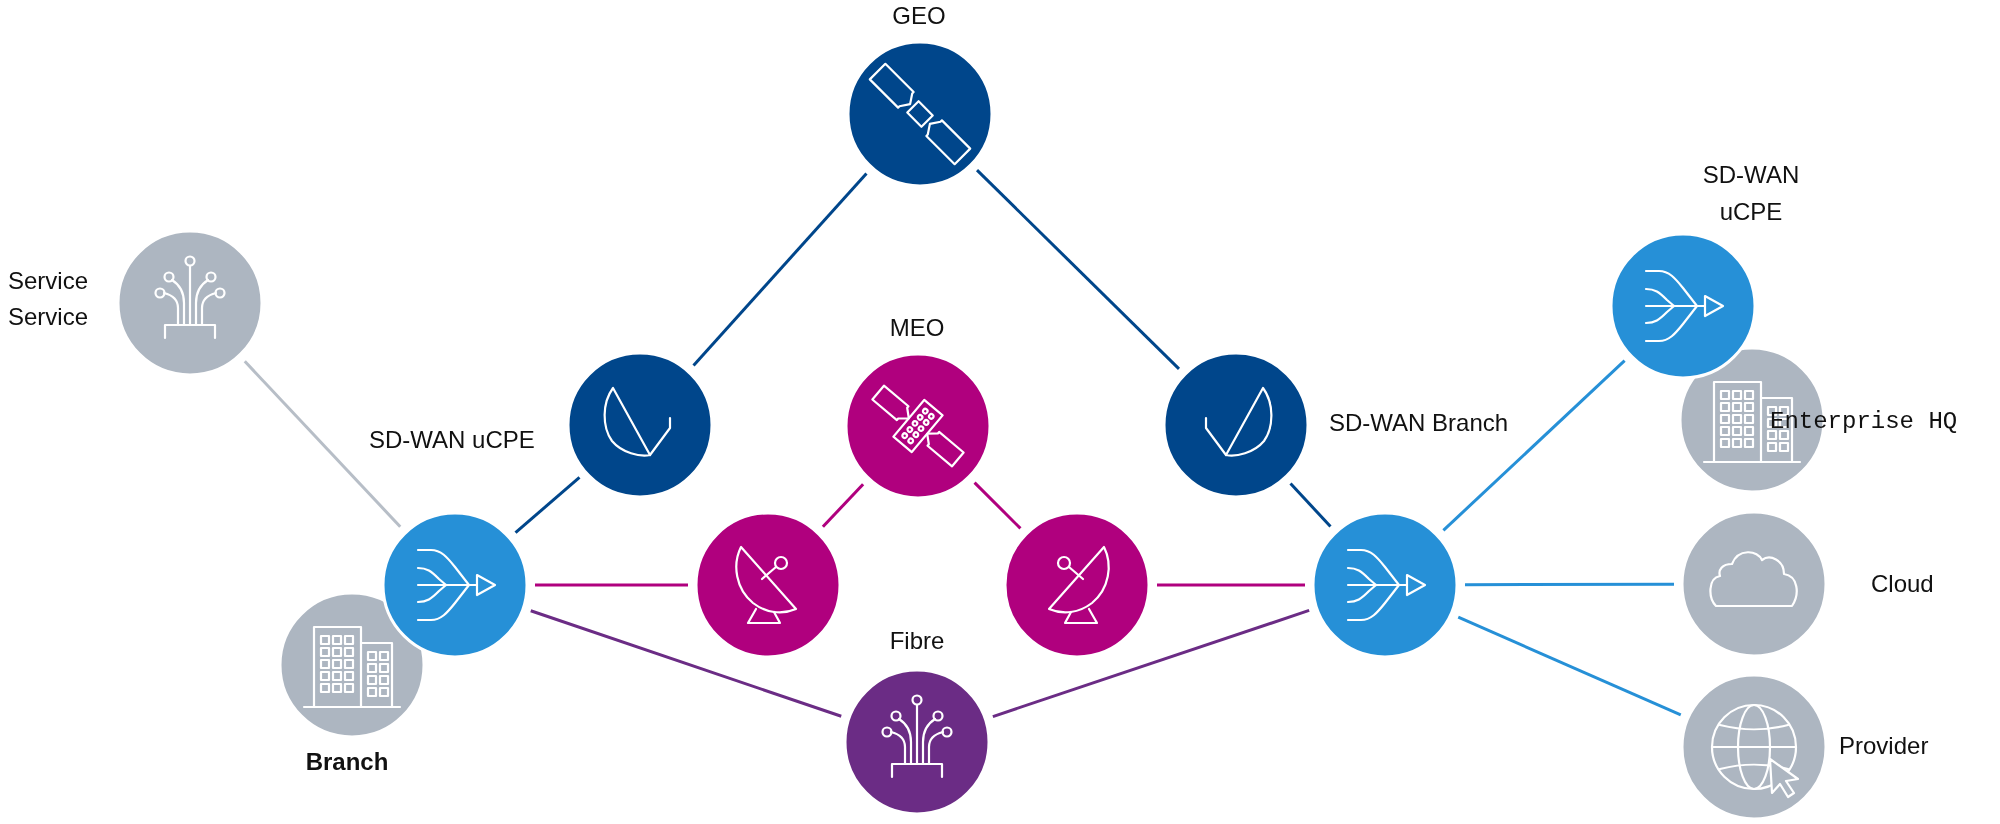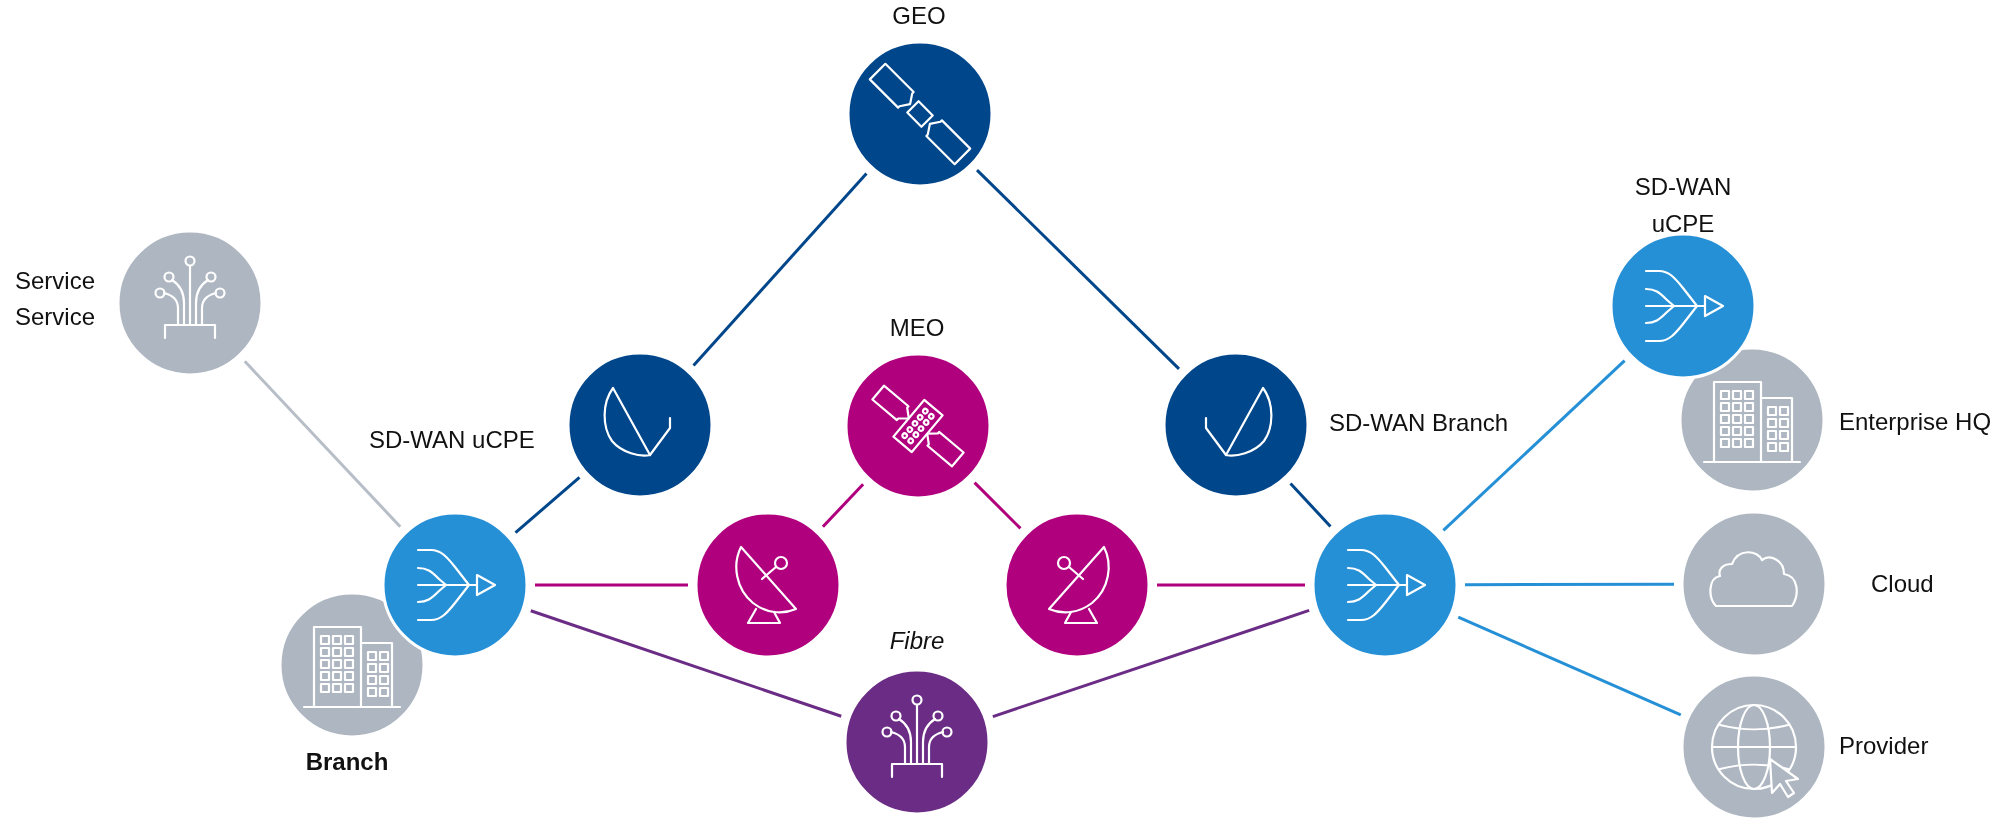--- a/index.html
+++ b/index.html
@@ -200,27 +200,27 @@
       </g>
       <g class="node" transform="translate(1683,306)">
         <circle r="72" fill="#2690d7" stroke="#ffffff" stroke-width="3"></circle>
         <use href="#ic-sdwan"></use>
       </g>
     </g>
 </svg>
 
 <div class="label center" style="left:919px; top:-2px;">GEO</div>
 <div class="label center" style="left:917px; top:310px;">MEO</div>
-<div class="label center" style="left:917px; top:623px;font-style:italic;">Fibre</div>
-<div class="label center" style="left:55px; top:263px; line-height:36px;">
+<div class="label center" style="left:917px; top:623px;">Fibre</div>
+<div class="label center" style="left:48px; top:263px; line-height:36px;">
   <div>Service</div>
   <div>Service</div>
 </div>
 <div class="label" style="left:369px; top:422px;">SD-WAN uCPE</div>
 <div class="label center" style="left:347px; top:744px;font-weight:bold;">Branch</div>
 <div class="label" style="left:1329px; top:405px;">SD-WAN Branch</div>
-<div class="label center" style="left:1683px; top:156px; line-height:37px;margin-top:12px;">
+<div class="label center" style="left:1751px; top:156px; line-height:37px;">
   <div>SD-WAN</div>
   <div>uCPE</div>
 </div>
-<div class="label" style="left:1839px; top:404px;">Enterprise HQ</div>
+<div class="label" style="left:1770px; top:404px;font-family:Liberation Mono, monospace;">Enterprise HQ</div>
 <div class="label" style="left:1839px; top:566px;margin-left:32px;">Cloud</div>
 <div class="label" style="left:1839px; top:728px;">Provider</div>
 
 </body></html>

